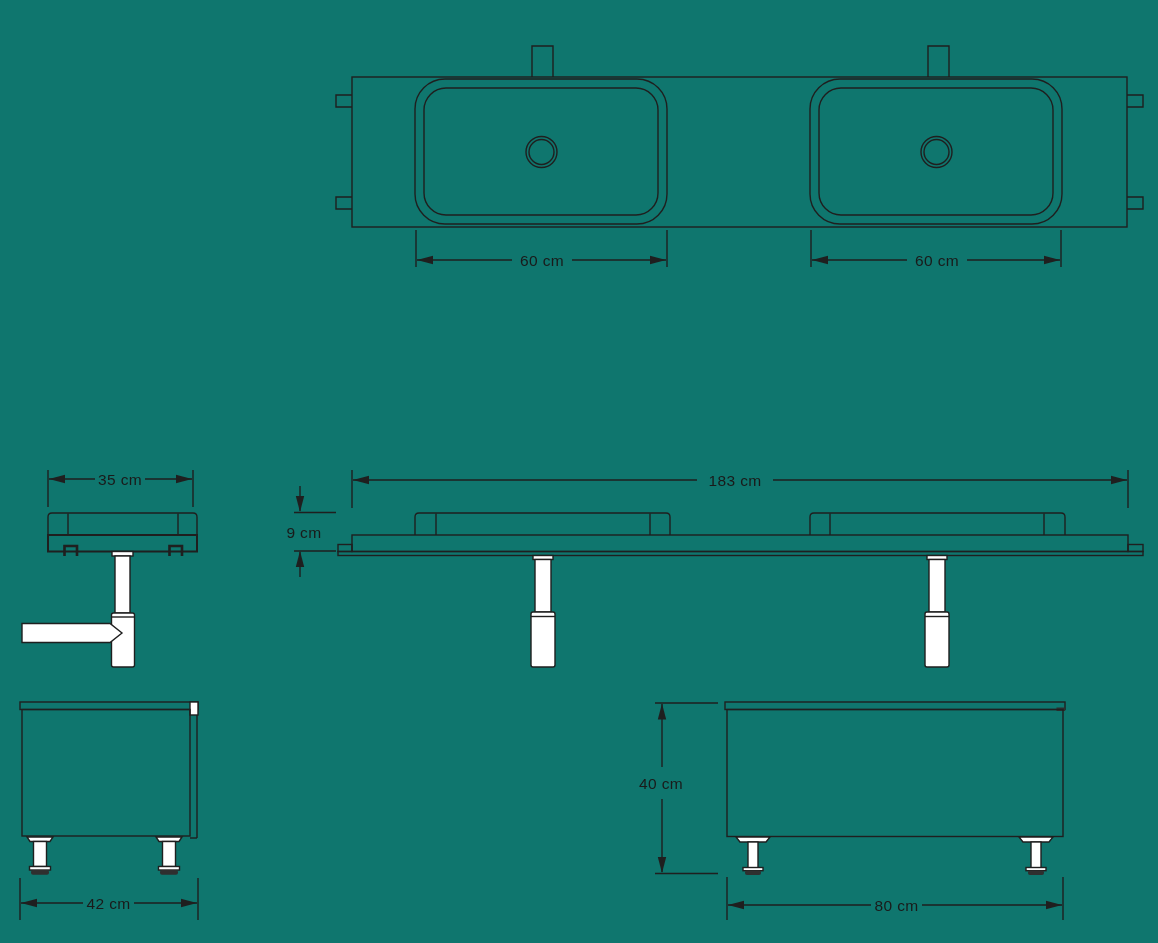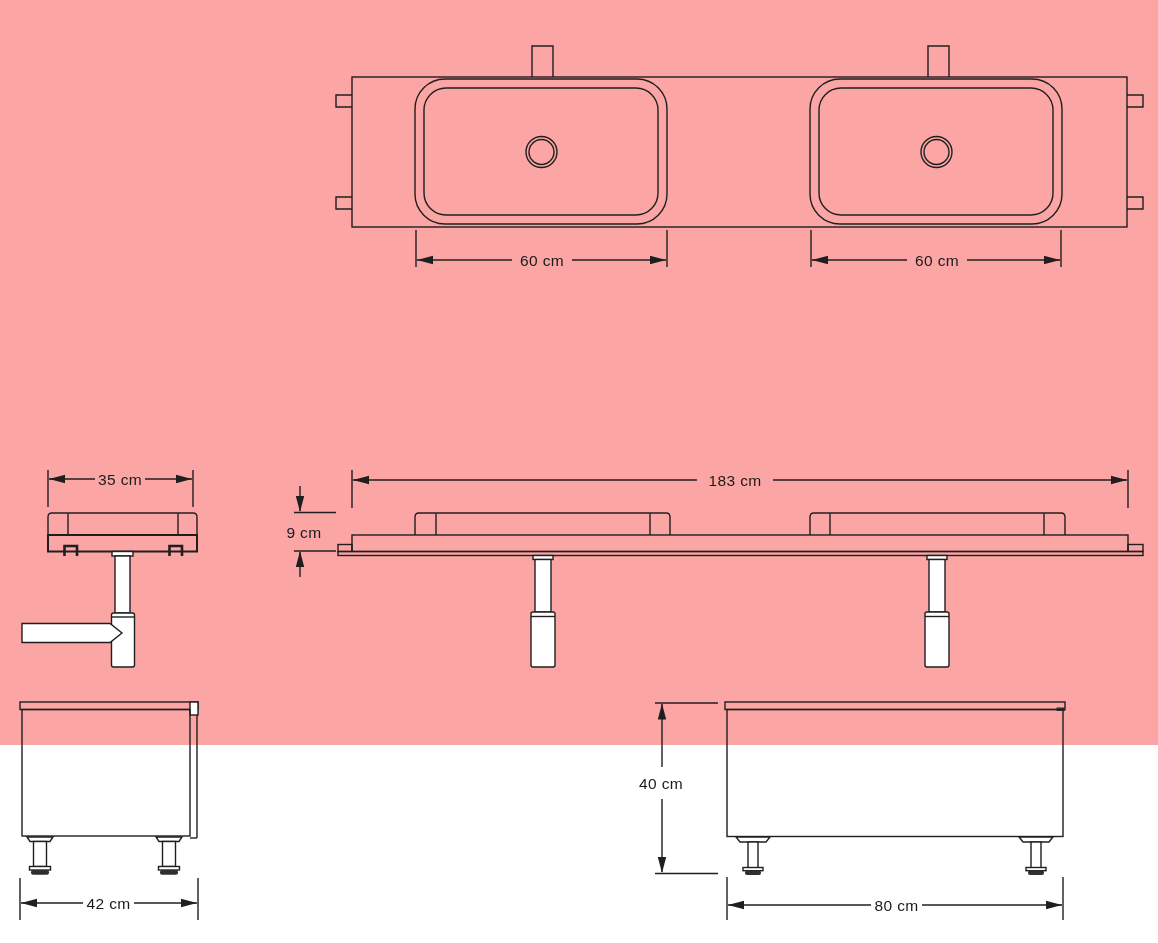--- a/index.html
+++ b/index.html
@@ -6,22 +6,22 @@
     margin: 0;
     padding: 0;
     background: #ffffff;
     width: 1158px;
     height: 943px;
     overflow: hidden;
   }
   .drawing-wrap {
     position: relative;
     width: 1158px;
-    height: 745px;
-    background: #fca5a5;
+    height: 943px;
+    background: #0f766e;
   }
   svg {
     display: block;
     color: #1f1f1f;
   }
   svg .ln   { fill: none; stroke: currentColor; stroke-width: 1.4; }
   svg .ln2  { fill: none; stroke: currentColor; stroke-width: 2; }
   svg .wfill{ fill: #ffffff; stroke: currentColor; stroke-width: 1.4; }
   svg .arrow{ fill: currentColor; stroke: none; }
   svg .dark { fill: #2f2f2f; stroke: none; }

